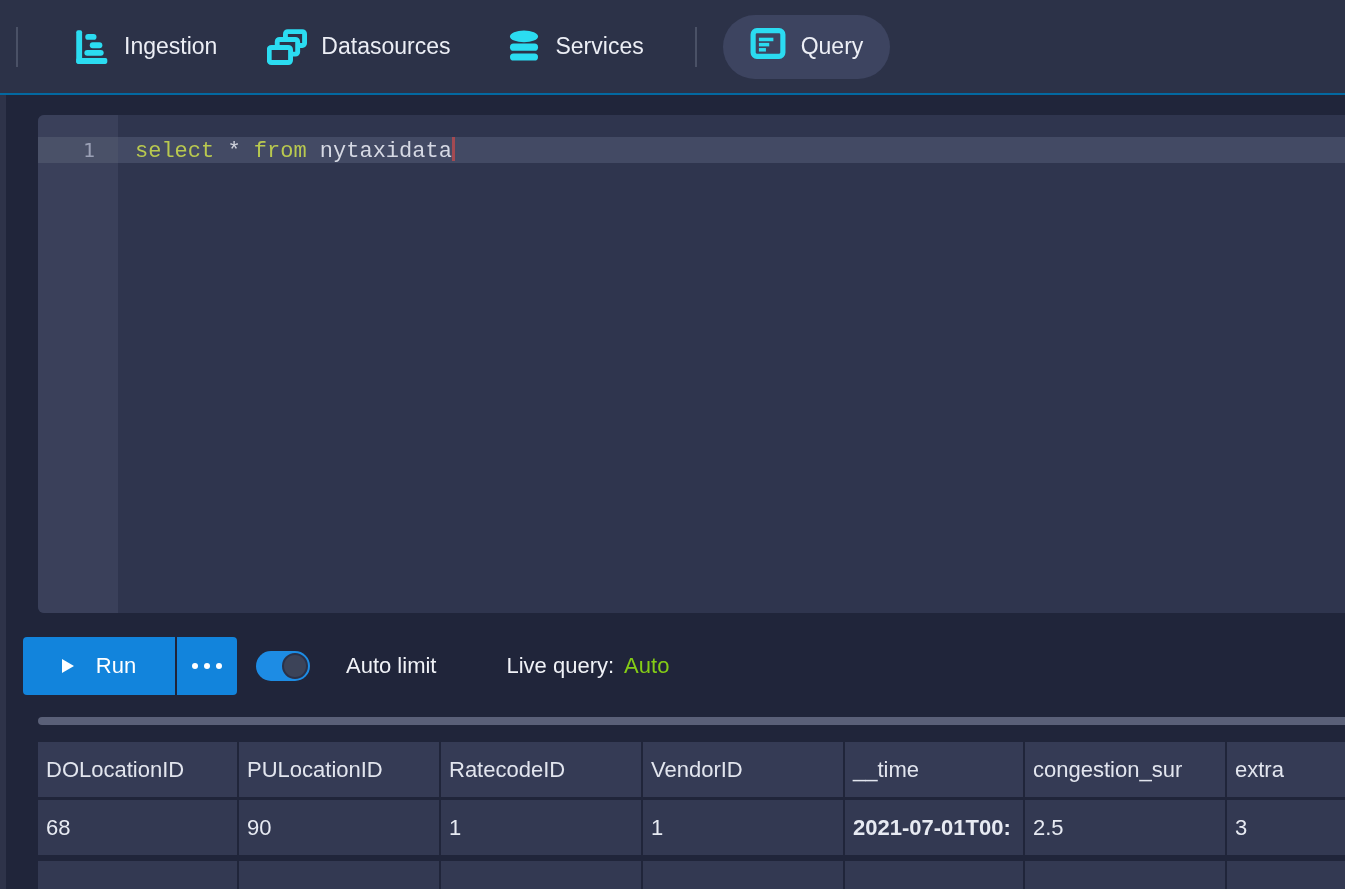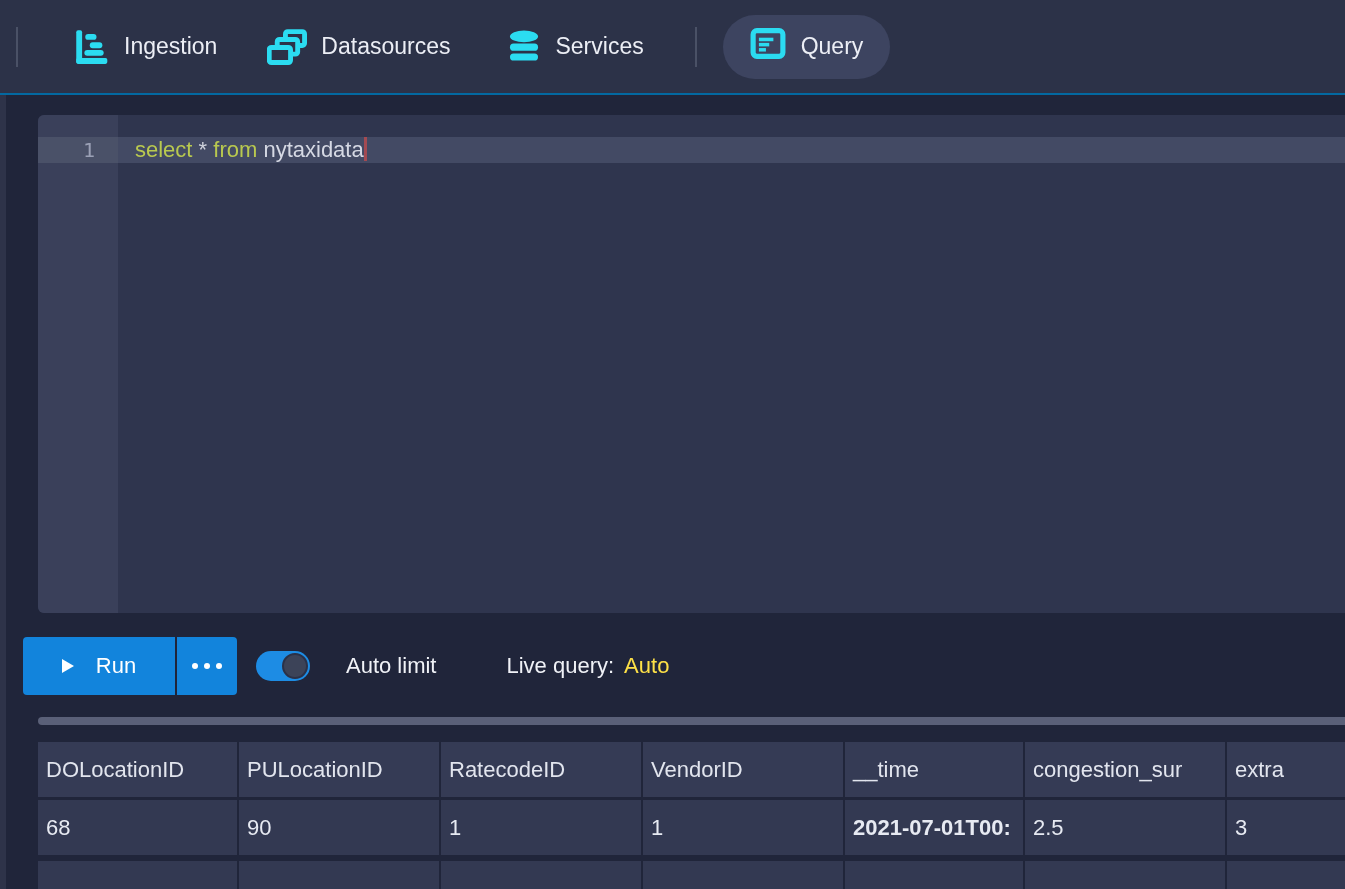--- a/index.html
+++ b/index.html
@@ -22,41 +22,41 @@
 
   
   .editor{position:absolute;top:115px;left:38px;right:0;height:498px;background:#2f354e;
     border-radius:6px 0 0 6px;overflow:hidden;}
   .gutter{position:absolute;top:0;left:0;bottom:0;width:80px;background:#3a405a;}
   .active-line-gutter{position:absolute;top:22px;left:0;width:80px;height:26px;background:#4a5168;}
   .active-line-code{position:absolute;top:22px;left:80px;right:0;height:26px;background:#434a64;}
   .gutter-num{position:absolute;top:22px;left:0;width:57px;height:26px;line-height:26px;
     text-align:right;color:#9ba1b6;font-family:"DejaVu Sans Mono",monospace;font-size:20px;}
   .code-line{position:absolute;top:22px;left:97px;height:26px;line-height:26px;white-space:pre;
-    font-family:Liberation Sans, sans-serif;font-size:22px;}
+    font-family:Liberation Mono, monospace;font-size:22px;}
   .tok-keyword{color:#b9c94f;}
   .tok-operator{color:#cfd2dc;}
   .tok-plain{color:#d6d9e4;}
   .cursor{display:inline-block;width:3px;height:24px;background:#a34a52;vertical-align:-4px;}
 
   
   .run-row{position:absolute;top:637px;left:23px;height:58px;display:flex;align-items:center;}
   .btn-run{width:152px;height:58px;background:#1284dc;border:none;border-radius:4px 0 0 4px;
     display:flex;align-items:center;justify-content:center;gap:22px;color:#ffffff;
     font-size:22px;font-family:"Liberation Sans",sans-serif;cursor:pointer;}
   .btn-more{width:60px;height:58px;background:#1284dc;border:none;border-radius:0 4px 4px 0;
     margin-left:2px;display:flex;align-items:center;justify-content:center;cursor:pointer;}
   .switch{margin-left:19px;width:54px;height:30px;border-radius:15px;background:#1d8ce4;
     position:relative;cursor:pointer;flex:0 0 auto;}
   .switch .knob{position:absolute;top:2px;right:2px;width:26px;height:26px;border-radius:50%;
     background:#3c4358;border:2px solid #2b3148;box-sizing:border-box;}
   .lbl{color:#f0f2f7;font-size:22px;}
   .auto-limit{margin-left:36px;}
   .live-query{margin-left:70px;text-align:center;}
-  .live-query-value{color:#fde047;margin-left:10px;cursor:pointer;}
+  .live-query-value{color:#84cc16;margin-left:10px;cursor:pointer;}
 
   
   .hscroll{position:absolute;top:717px;left:38px;right:0;height:8px;background:#5a6078;
     border-radius:4px 0 0 4px;}
 
   
   .results{position:absolute;top:742px;left:38px;right:0;bottom:0;overflow:hidden;}
   .trow{display:flex;margin-bottom:6px;}
   .trow.header{margin-bottom:3px;}
   .cell{height:55px;display:flex;align-items:center;padding-left:13px;box-sizing:border-box;

